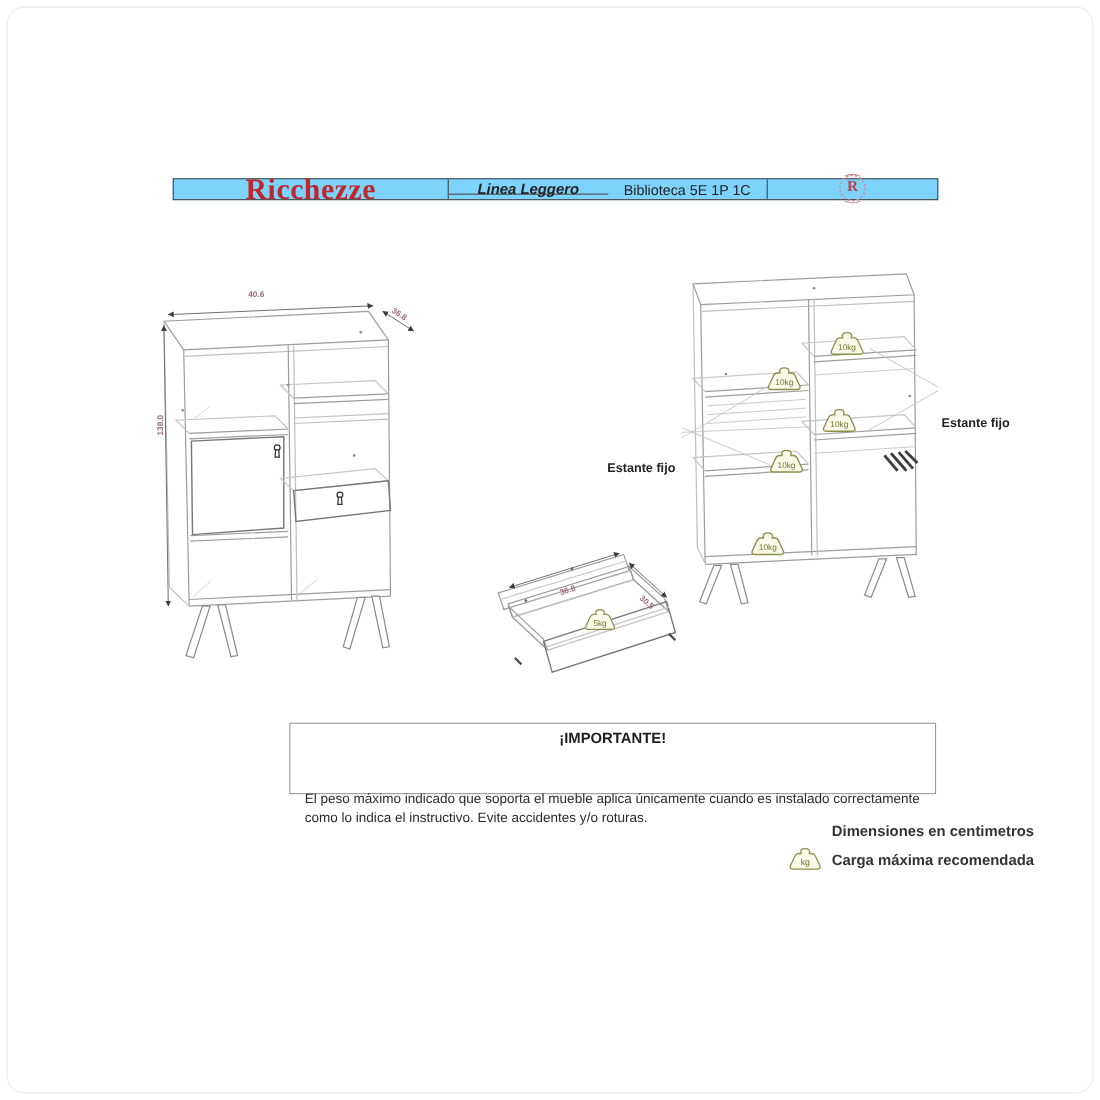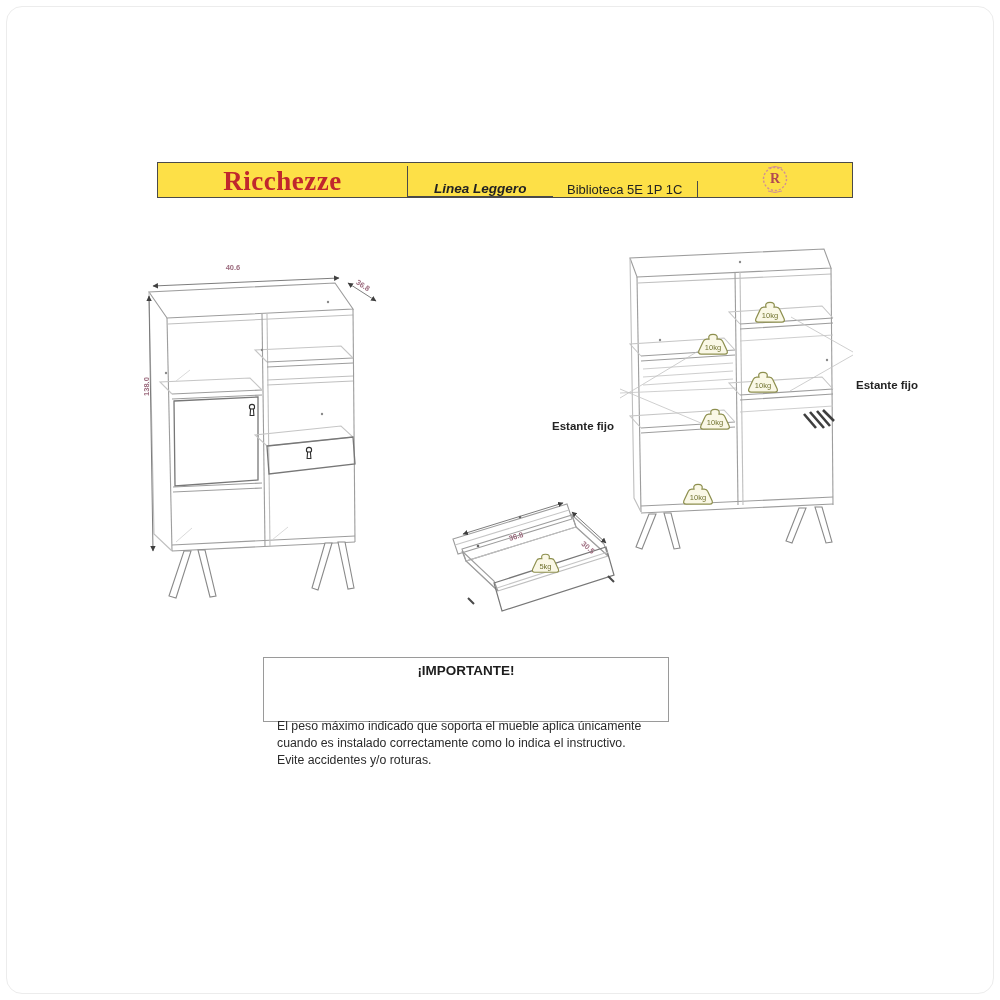--- a/index.html
+++ b/index.html
@@ -2,22 +2,22 @@
 <html><head>
 <meta charset="utf-8">
 <style>
   html,body{margin:0;padding:0;background:#ffffff;}
   .page{position:relative;width:1000px;height:1000px;background:#fff;overflow:hidden;
         font-family:"Liberation Sans",sans-serif;color:#222;}
   .frame{position:absolute;inset:6px;border:1px solid #ececec;border-radius:16px;pointer-events:none;}
   .art{position:absolute;left:0;top:0;width:1000px;height:1000px;}
 
   
-  .hdr{position:absolute;left:157px;top:162px;width:696px;height:36px;display:flex;
-       border:1px solid #4a4a4a;box-sizing:border-box;background:#fde047;align-items:flex-end;}
+  .hdr{position:absolute;left:157px;top:162px;width:696px;height:20px;display:flex;
+       border:1px solid #4a4a4a;box-sizing:border-box;background:#7dd3fc;}
   .hdr-cell{box-sizing:border-box;display:flex;align-items:center;justify-content:center;}
   .hdr-brand{width:250px;border-right:1px solid #4a4a4a;}
   .brand-text{font-family:"Liberation Serif",serif;font-weight:bold;font-size:27px;
               color:#c0272d;letter-spacing:.5px;}
   .hdr-mid{width:290px;border-right:1px solid #4a4a4a;flex-direction:row;padding:0;}
   .hdr-mid-row{width:100%;height:50%;display:flex;align-items:center;justify-content:center;box-sizing:border-box;}
   .hdr-mid-row.top{border-bottom:1px solid #4a4a4a;font-style:italic;font-weight:bold;font-size:13.5px;}
   .hdr-mid-row.bot{font-size:13px;}
   .hdr-emblem{flex:1;}
   .emblem{position:relative;width:34px;height:34px;}
@@ -28,21 +28,21 @@
   .dim{position:absolute;font-size:7.5px;font-weight:bold;color:#9c6b7e;text-align:center;white-space:nowrap;}
   .shelf-label{position:absolute;font-size:11.5px;font-weight:600;color:#232323;white-space:nowrap;margin-top:34px;}
 
   
   .badge{position:absolute;width:34px;height:23px;}
   .badge svg{position:absolute;inset:0;width:100%;height:100%;}
   .badge span{position:absolute;inset:0;display:flex;align-items:center;justify-content:center;
               padding-top:5px;font-size:7.5px;font-weight:normal;color:#70722f;}
 
   
-  .notice{position:absolute;left:263px;top:657px;width:406px;height:65px;box-sizing:border-box;
+  .notice{position:absolute;left:263px;top:657px;width:588px;height:65px;box-sizing:border-box;
           border:1.5px solid #9a9a9a;background:#fff;padding:5px 13px 0 13px;}
   .notice-title{text-align:center;font-weight:bold;font-size:13.5px;color:#1d1d1d;margin-bottom:2px;}
   .notice-body{font-size:12.3px;line-height:17px;color:#2b2b2b;text-align:left;margin-top:40px;}
 
   
   .legend{position:absolute;left:640px;top:748px;width:300px;text-align:right;}
   .legend-line1{font-size:13.5px;font-weight:bold;color:#333;}
   .legend-line2{margin-top:6px;display:flex;justify-content:flex-end;align-items:center;gap:8px;}
   .legend-line2 .txt{font-size:13.5px;font-weight:bold;color:#333;}
   .legend .badge{position:relative;width:32px;height:24px;flex:0 0 auto;}
@@ -253,13 +253,25 @@
         <path d="M6.5,27.5 L37.5,27.5 C40.5,27.5 41.3,25.6 40.4,23.3 L34.6,10.8 C33.8,8.9 32.3,8 30.2,8 L27.2,8 C28.6,3.2 25.9,1.8 22,1.8 C18.1,1.8 15.4,3.2 16.8,8 L13.8,8 C11.7,8 10.2,8.9 9.4,10.8 L3.6,23.3 C2.7,25.6 3.5,27.5 6.5,27.5 Z" fill="#faf8e6" stroke="#8d8f4e" stroke-width="1.6"></path>
       </svg>
     <span>5kg</span>
   </div>
 
   <div class="notice">
     <div class="notice-title">¡IMPORTANTE!</div>
     <div class="notice-body">El peso máximo indicado que soporta el mueble aplica únicamente cuando es instalado correctamente como lo indica el instructivo. Evite accidentes y/o roturas.</div>
   </div>
 
+  <div class="legend">
+    <div class="legend-line1">Dimensiones en centimetros</div>
+    <div class="legend-line2">
+      <div class="badge">
+        <svg viewBox="0 0 44 30">
+            <path d="M6.5,27.5 L37.5,27.5 C40.5,27.5 41.3,25.6 40.4,23.3 L34.6,10.8 C33.8,8.9 32.3,8 30.2,8 L27.2,8 C28.6,3.2 25.9,1.8 22,1.8 C18.1,1.8 15.4,3.2 16.8,8 L13.8,8 C11.7,8 10.2,8.9 9.4,10.8 L3.6,23.3 C2.7,25.6 3.5,27.5 6.5,27.5 Z" fill="#faf8e6" stroke="#8d8f4e" stroke-width="1.6"></path>
+          </svg>
+        <span>kg</span>
+      </div>
+      <div class="txt">Carga máxima recomendada</div>
+    </div>
+  </div>
 </div>
 
 </body></html>

